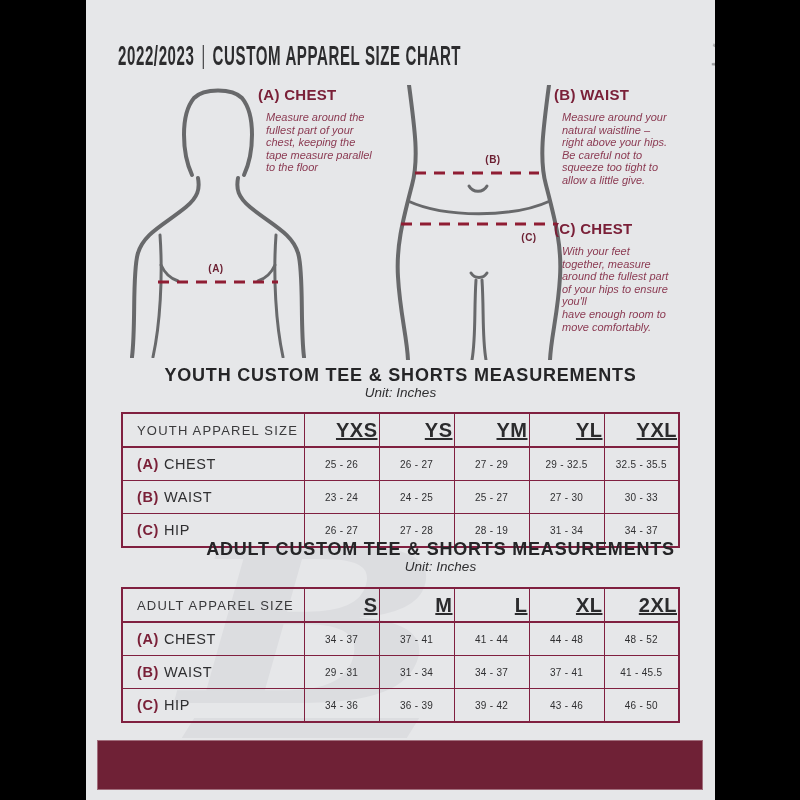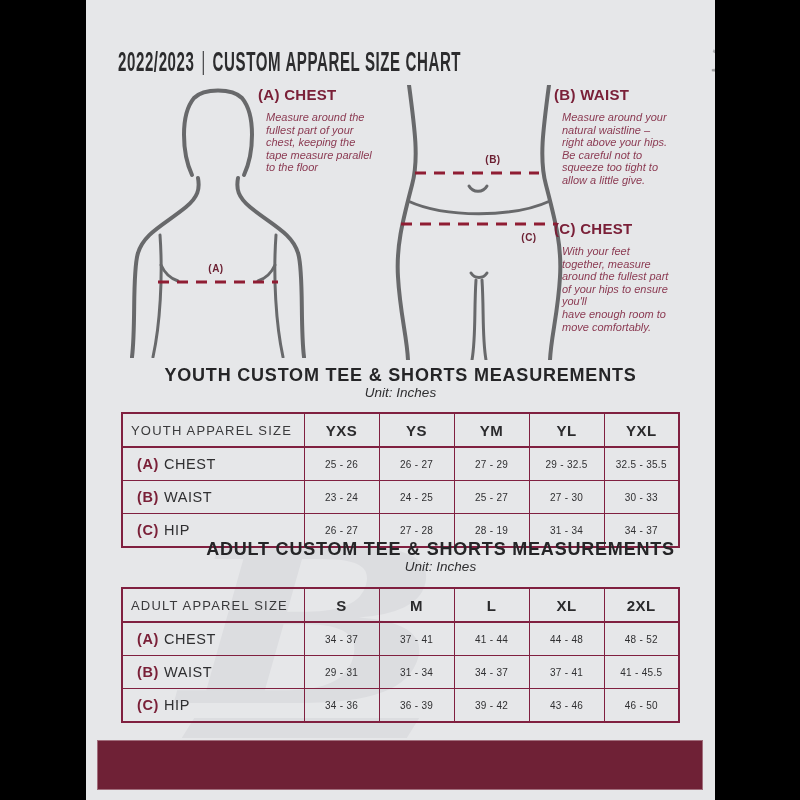--- a/index.html
+++ b/index.html
@@ -1,19 +1,19 @@
 <!DOCTYPE html>
 <html><head>
 <meta charset="utf-8">
 <style>
   html,body{margin:0;padding:0;width:800px;height:800px;background:#000;font-family:"Liberation Sans",sans-serif;}
   .page{position:absolute;left:86px;top:0;width:629px;height:800px;background:#E6E7E9;overflow:hidden;}
 
   
-  .hdr{position:absolute;left:32px;top:42px;right:28px;height:40px;display:flex;}
+  .hdr{position:absolute;left:32px;top:36px;right:28px;height:40px;display:flex;}
   .hdr-left{display:flex;align-items:center;gap:12px;font-weight:bold;color:#2C2C2E;
             font-size:26px;letter-spacing:1px;transform:scale(0.58,1.05);transform-origin:left center;white-space:nowrap;}
   .hdr-divider{font-weight:normal;color:#3a3a3c;font-size:24px;}
   .brand{margin-left:auto;display:flex;align-items:center;gap:9px;}
 
   
   .sect{position:absolute;}
   .sect h3{margin:0 0 8px 0;font-size:15px;font-weight:bold;letter-spacing:0.3px;color:#7A2038;}
   .sect p{margin:8px;font-size:11px;font-style:italic;line-height:12.6px;color:#8B3A52;white-space:pre-line;}
 
@@ -27,22 +27,22 @@
   
   .tbl-hd{position:absolute;left:0;width:100%;text-align:center;}
   .tbl-title{font-size:18px;font-weight:bold;letter-spacing:0.8px;color:#252527;line-height:17px;}
   .tbl-unit{font-size:13.5px;font-style:italic;color:#2E2E30;line-height:17px;}
 
   
   .size-table{position:absolute;left:35px;width:557px;border-collapse:collapse;table-layout:fixed;
               border:2px solid #802040;background:transparent;}
   .size-table td{border:1px solid #802040;height:30px;vertical-align:middle;}
   .size-table tr.head td{border-bottom-width:2px;}
-  .first-head{font-size:13px;letter-spacing:1.2px;color:#3A3A3C;padding-left:8px;text-align:left;}
-  .size-head{font-size:15px;font-weight:bold;text-align:center;color:#2B2B2D;letter-spacing:0.5px;}
+  .first-head{font-size:13px;letter-spacing:1.2px;color:#3A3A3C;padding-left:14px;text-align:left;}
+  .size-head{font-size:20px;font-weight:bold;text-align:right;color:#2B2B2D;letter-spacing:0.5px;text-decoration:underline;}
   .cell-label{text-align:left;padding-left:14px;font-size:14.5px;color:#2F2F31;letter-spacing:0.6px;}
   .prefix{color:#7A2038;font-weight:bold;}
   .lab{margin-left:5px;}
   .cell-val{text-align:center;font-size:10px;color:#303032;letter-spacing:0.3px;}
 
   
   .watermark{position:absolute;left:80px;top:520px;width:430px;height:235px;color:#DCDDE0;}
   .wm-b{position:absolute;left:15px;top:0;font-family:"DejaVu Serif",serif;font-weight:bold;font-style:italic;
         font-size:215px;line-height:215px;transform:scale(1.45,1);transform-origin:left top;}
   .wm-blade{position:absolute;left:22px;top:198px;width:225px;height:20px;background:#DCDDE0;transform:skewX(-32deg);}

